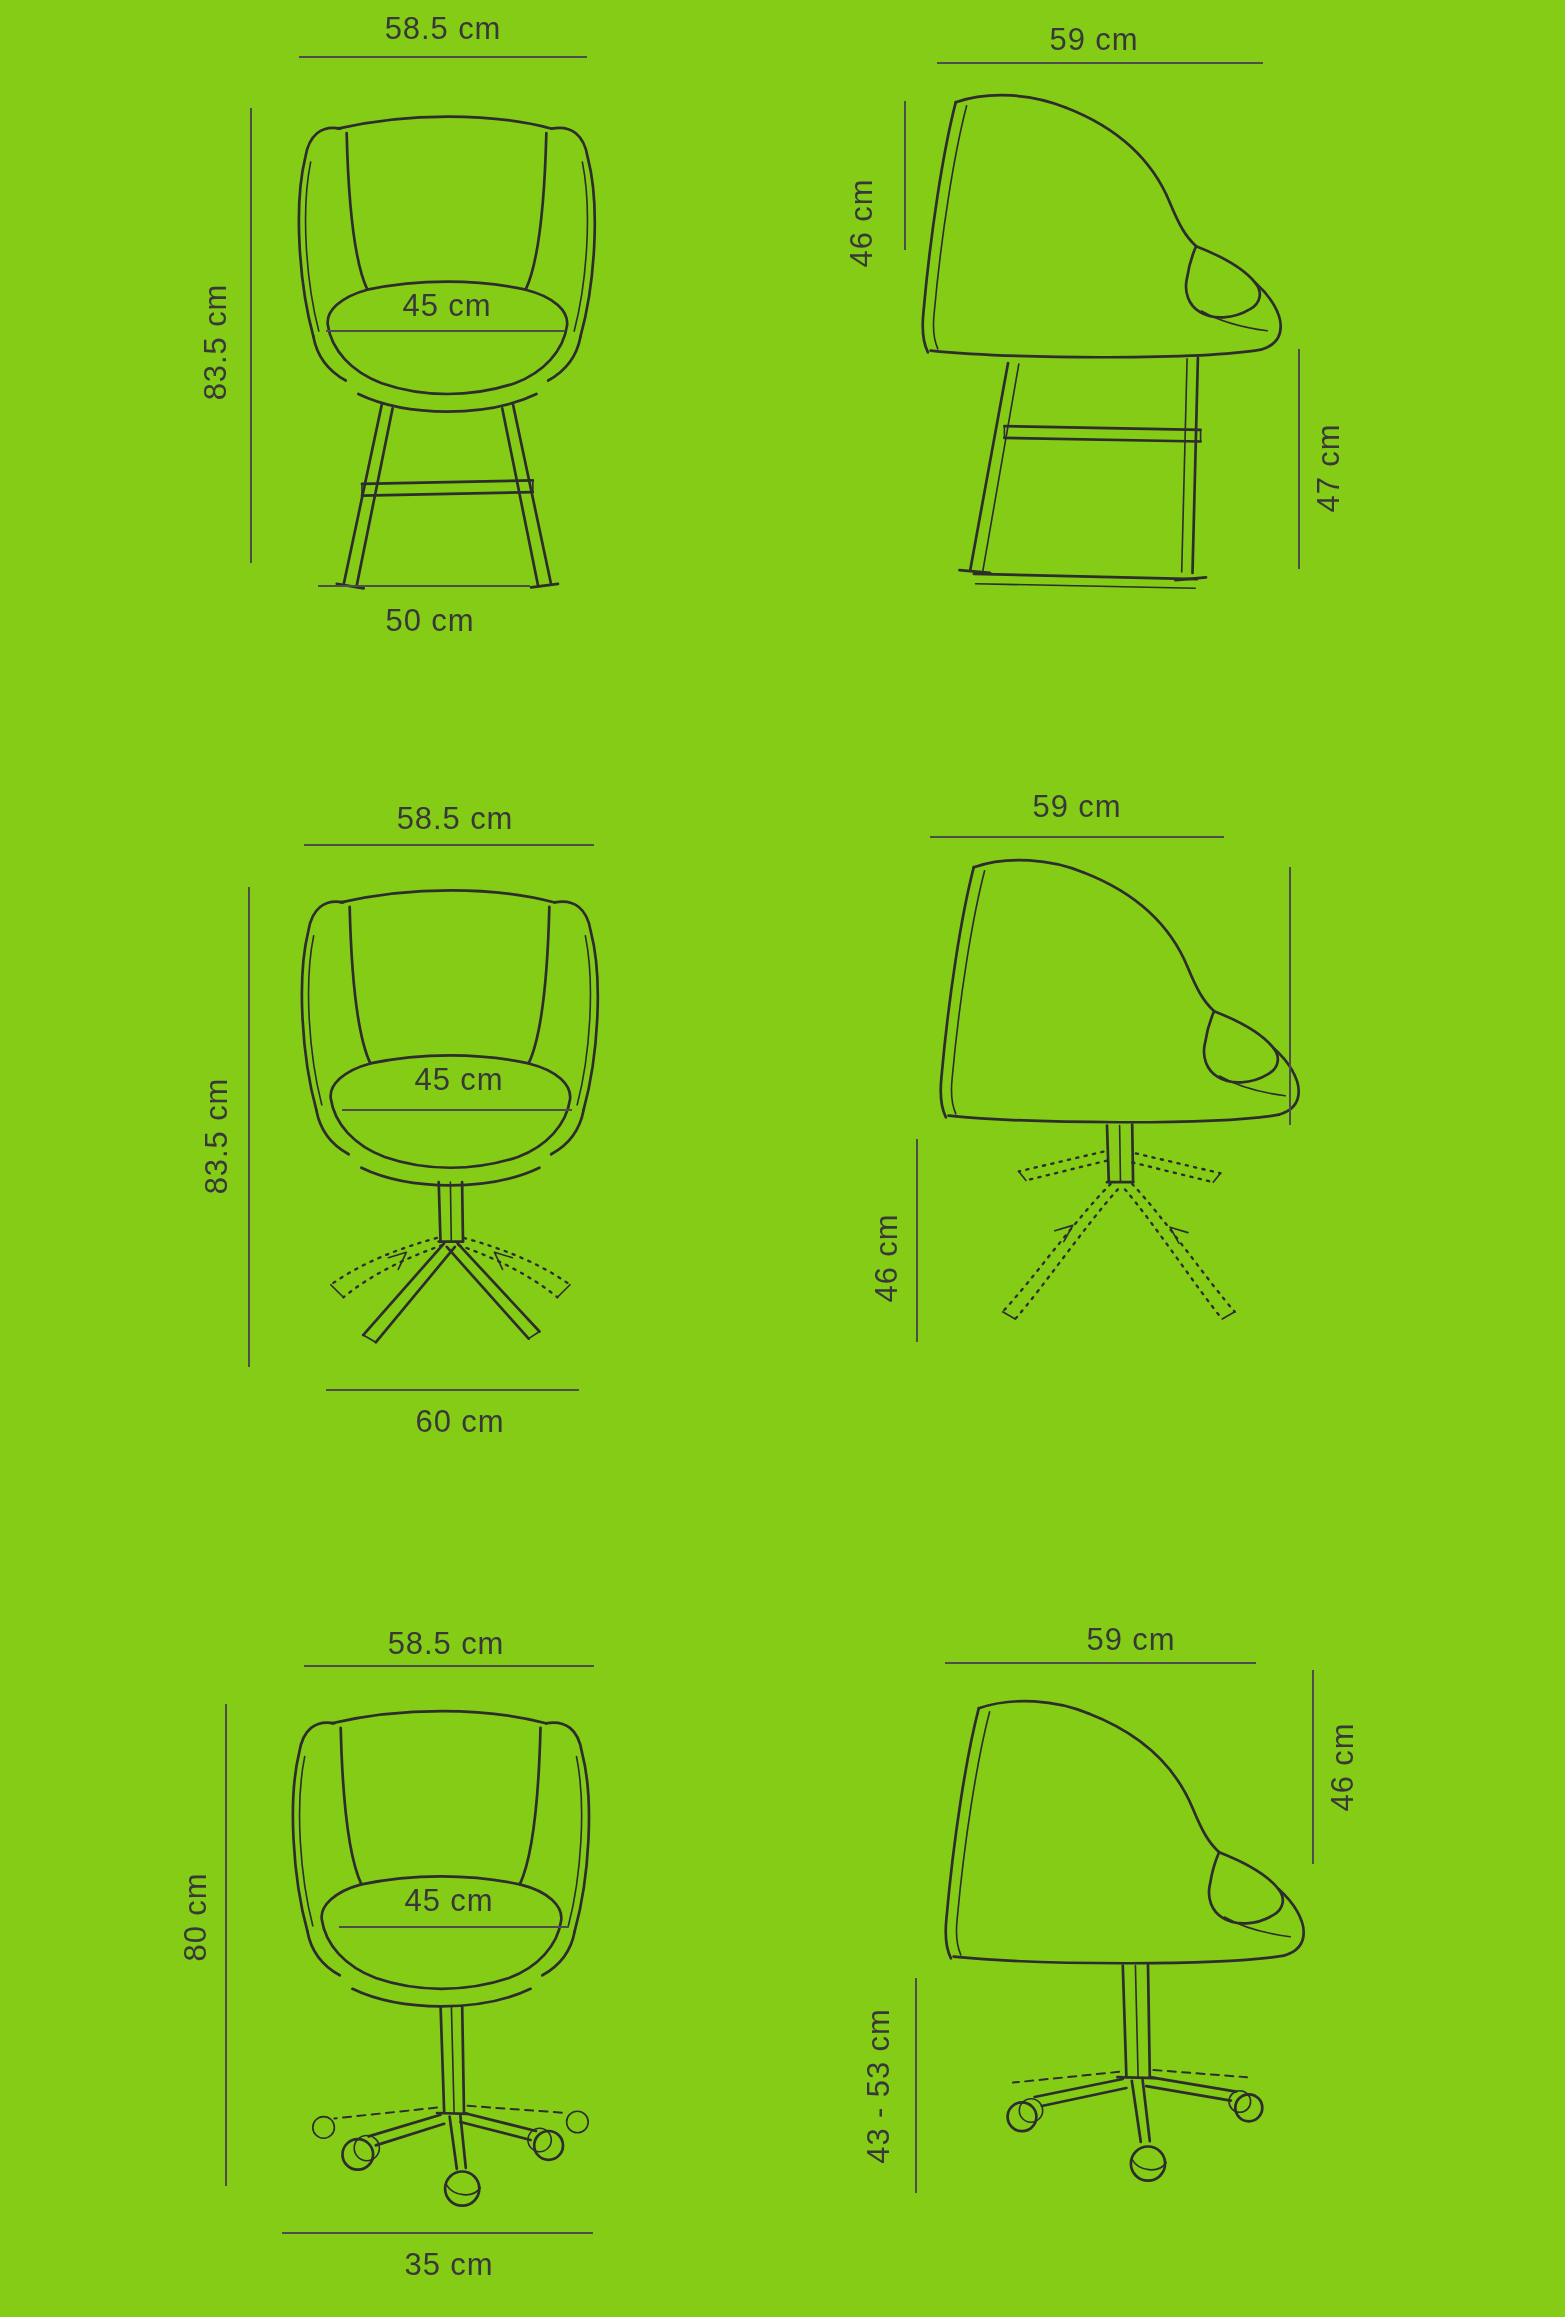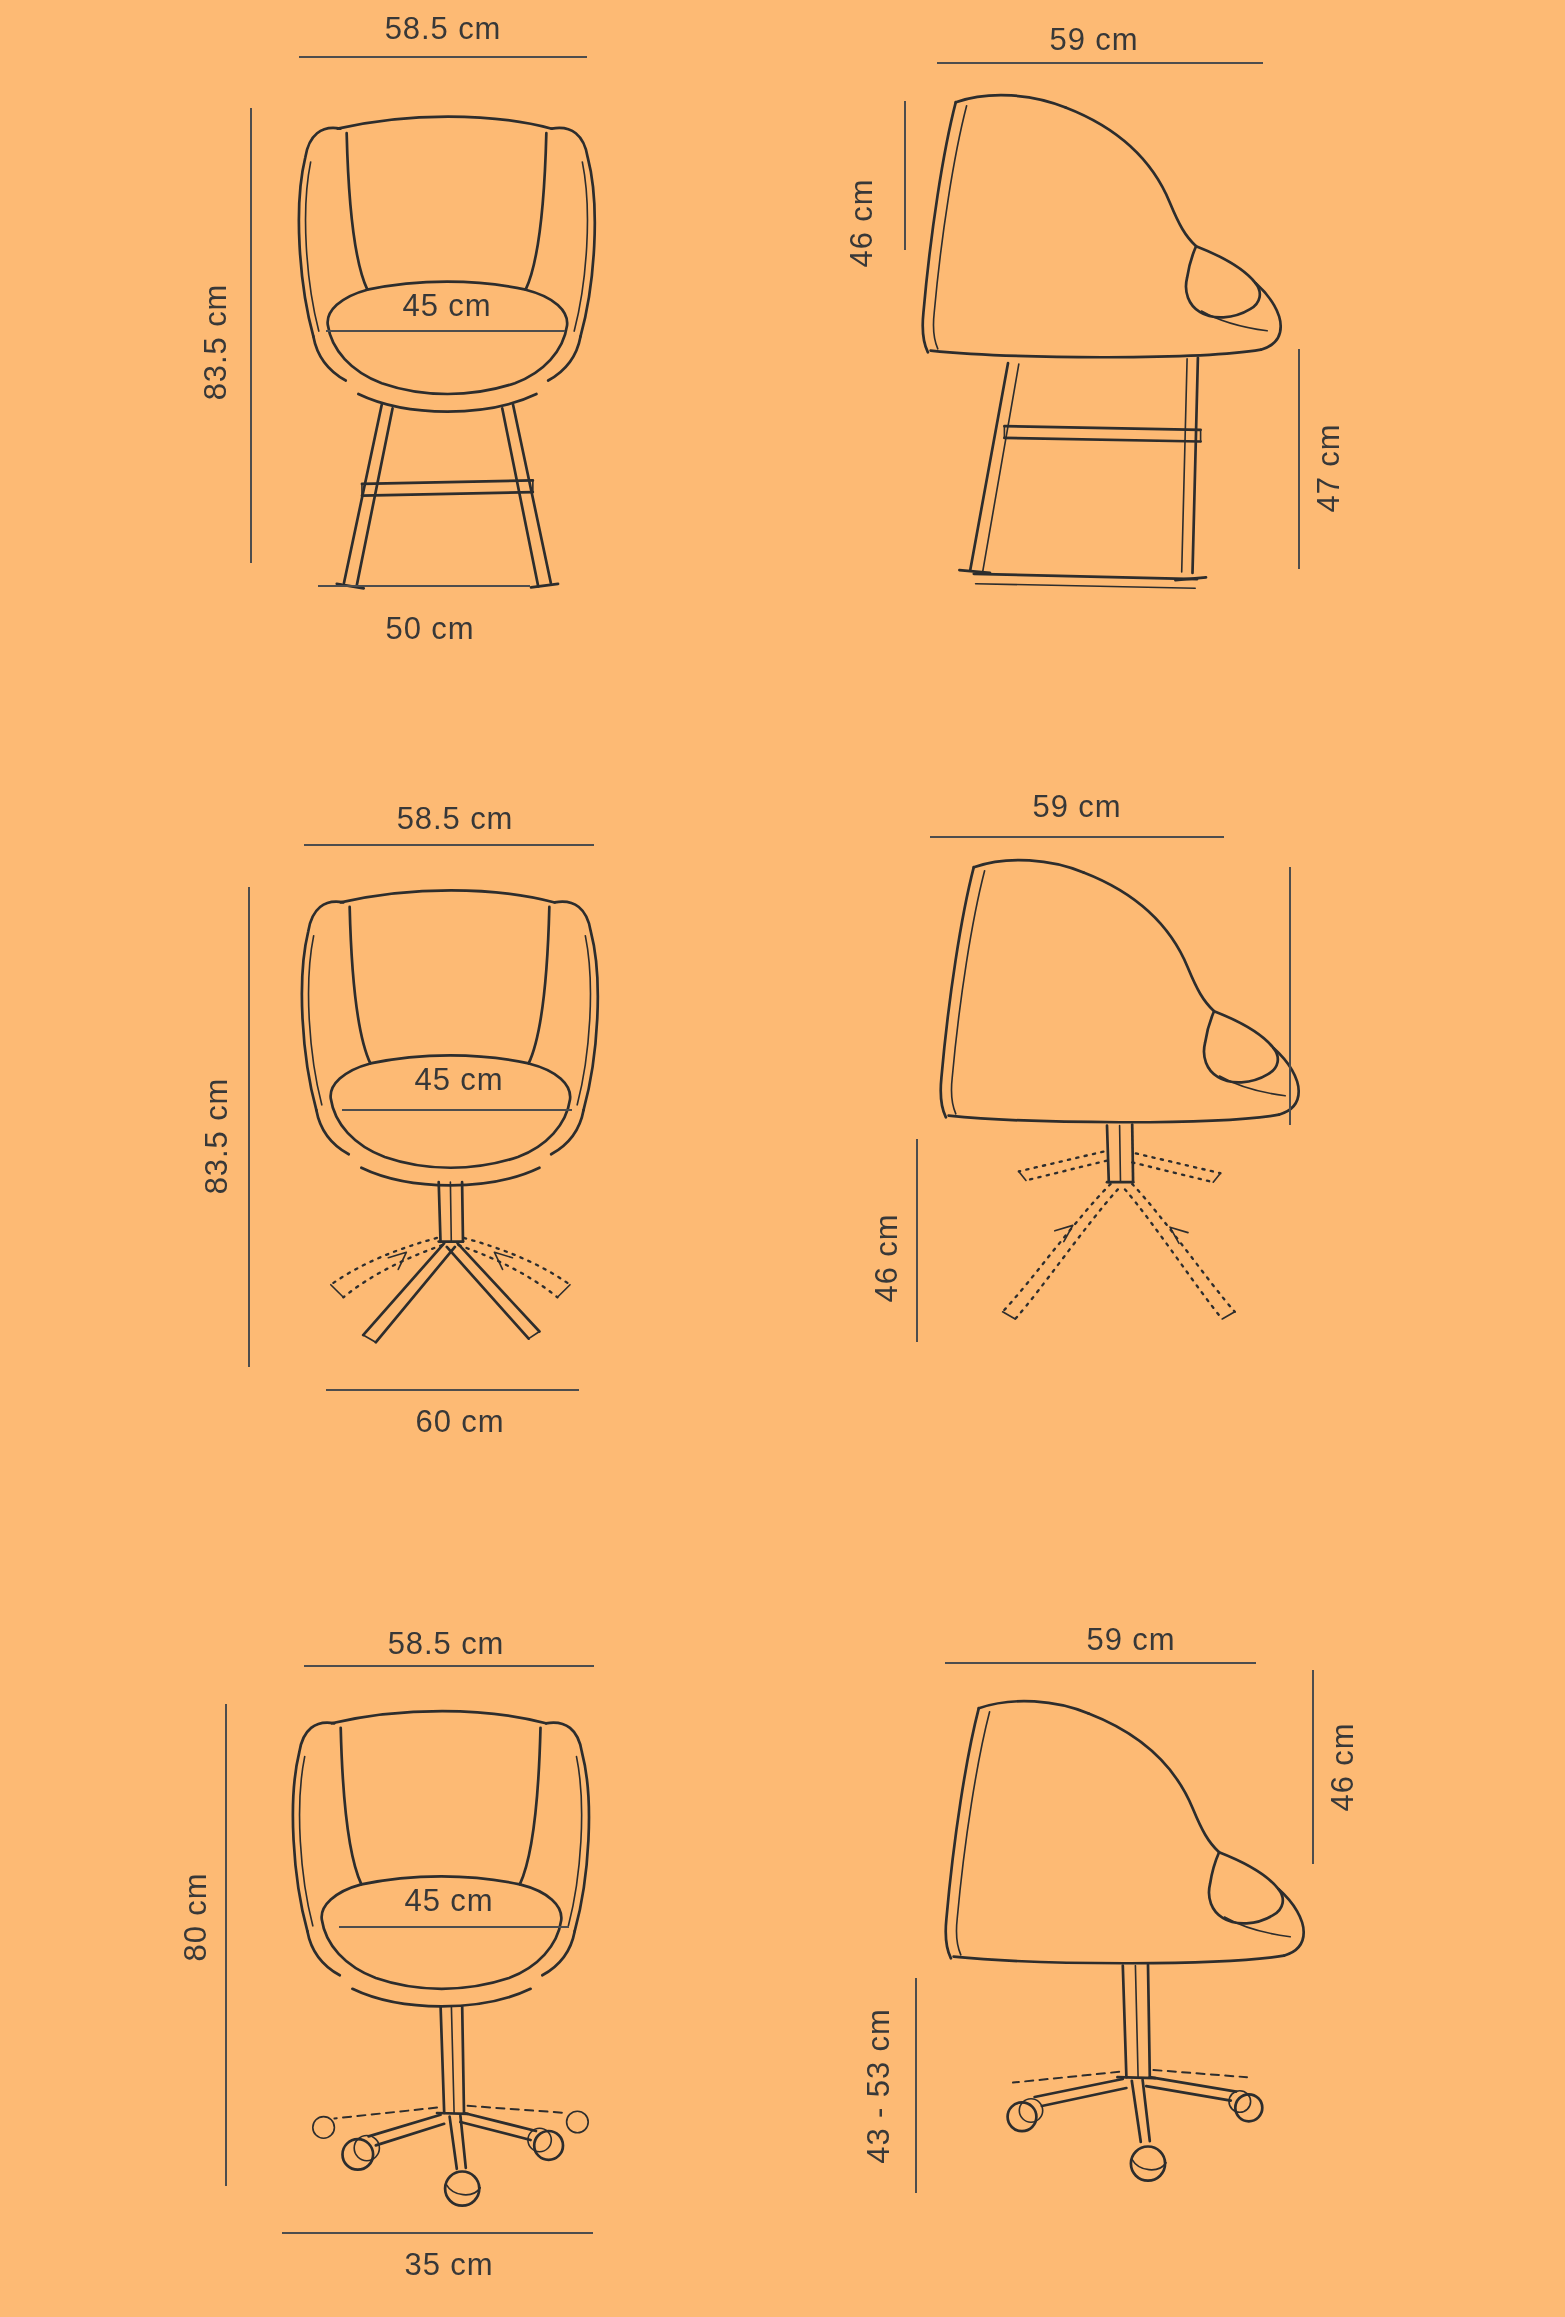--- a/index.html
+++ b/index.html
@@ -1,20 +1,20 @@
 <!DOCTYPE html>
 <html style="font-size:14.4px"><head>
 <meta charset="utf-8">
 <style>
   html,body{margin:0;padding:0;background:#ffffff;}
   .canvas{
     position:relative;
     width:1565px;
     height:2318px;
-    background:#fdba74;
+    background:#84cc16;
     font-family:"Liberation Sans", sans-serif;
     overflow:hidden;
   }
   
   .dlh{position:absolute;height:1.8px;background:#4d4d4d;}
   .dlv{position:absolute;width:1.8px;background:#4d4d4d;}
   
   .lbl{
     position:absolute;
     font-size:31px;
@@ -70,21 +70,21 @@
     <path class="thin" d="M90,432 L90,445"></path>
       <path class="thin" d="M280,428 L280,441"></path>
     <path d="M62,543 L92,548"></path>
       <path d="M278,547 L308,543"></path>
   </svg>
 
   <div class="lbl" style="left:447px;top:306px;">45 cm</div>
   <div class="dlh" style="left:326px;top:330px;width:239px;"></div>
 
   <div class="dlh" style="left:318px;top:585px;width:212px;"></div>
-  <div class="lbl" style="left:430px;top:621px;margin-top:8px;">50 cm</div>
+  <div class="lbl" style="left:430px;top:621px;">50 cm</div>
 
   <div class="lbl" style="left:1094px;top:40px;">59 cm</div>
   <div class="dlh" style="left:937px;top:62px;width:326px;"></div>
 
   <div class="dlv" style="left:904px;top:101px;height:149px;"></div>
   <div class="lbl rot" style="left:862px;top:223px;">46 cm</div>
 
   <svg class="chair" style="left:900px;top:86px;" width="405" height="504" viewBox="0 0 450 560">
     <path d="M62,18 C48,72 34,162 26,252 C24,272 26,286 31,296"></path>
     <path class="thin" d="M74,22 C60,76 46,164 38,252 C36,270 38,283 42,292"></path>

